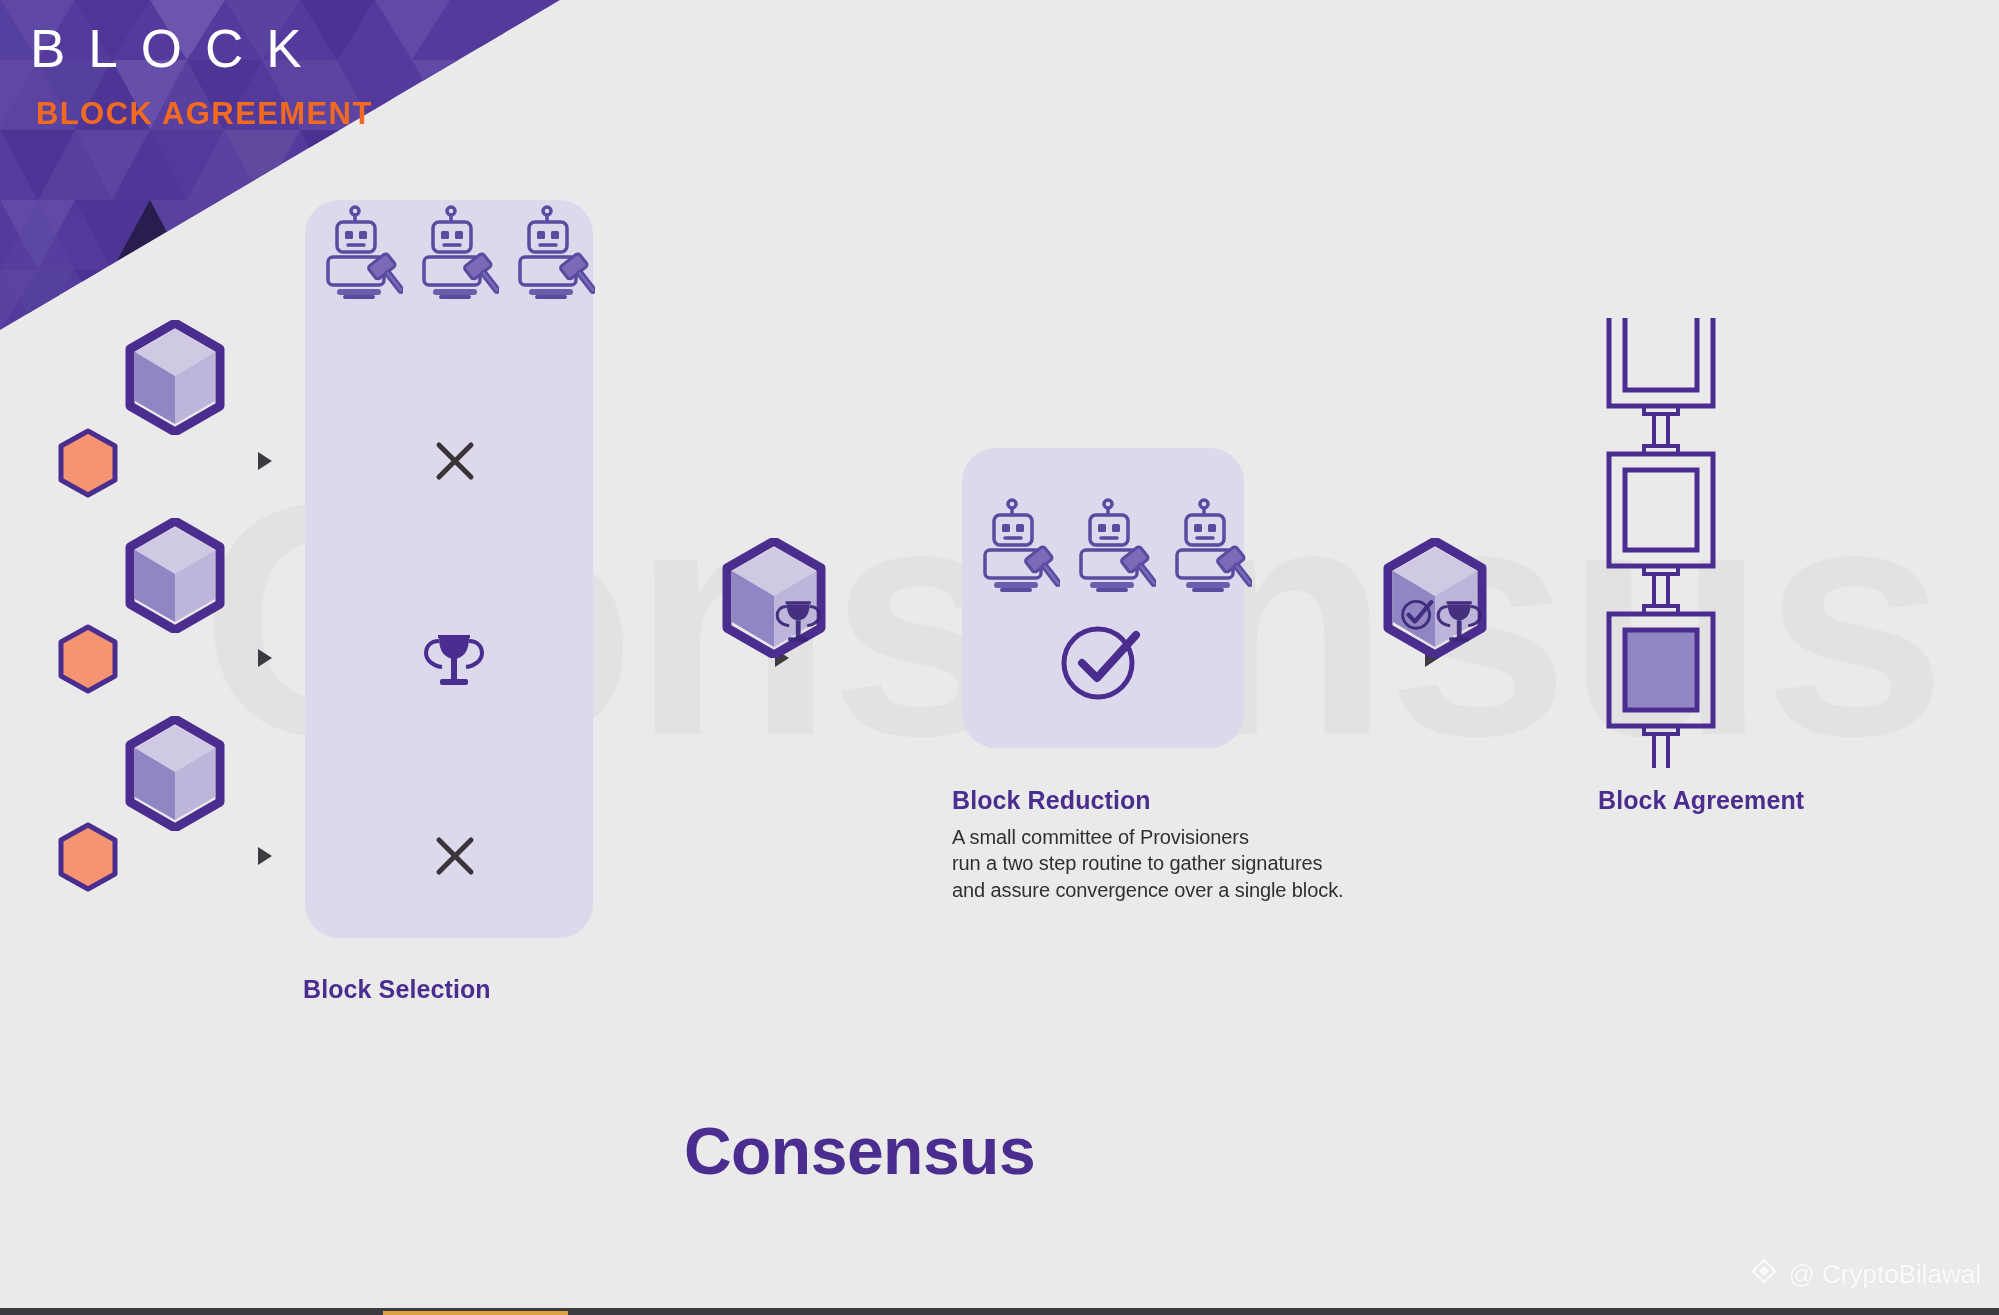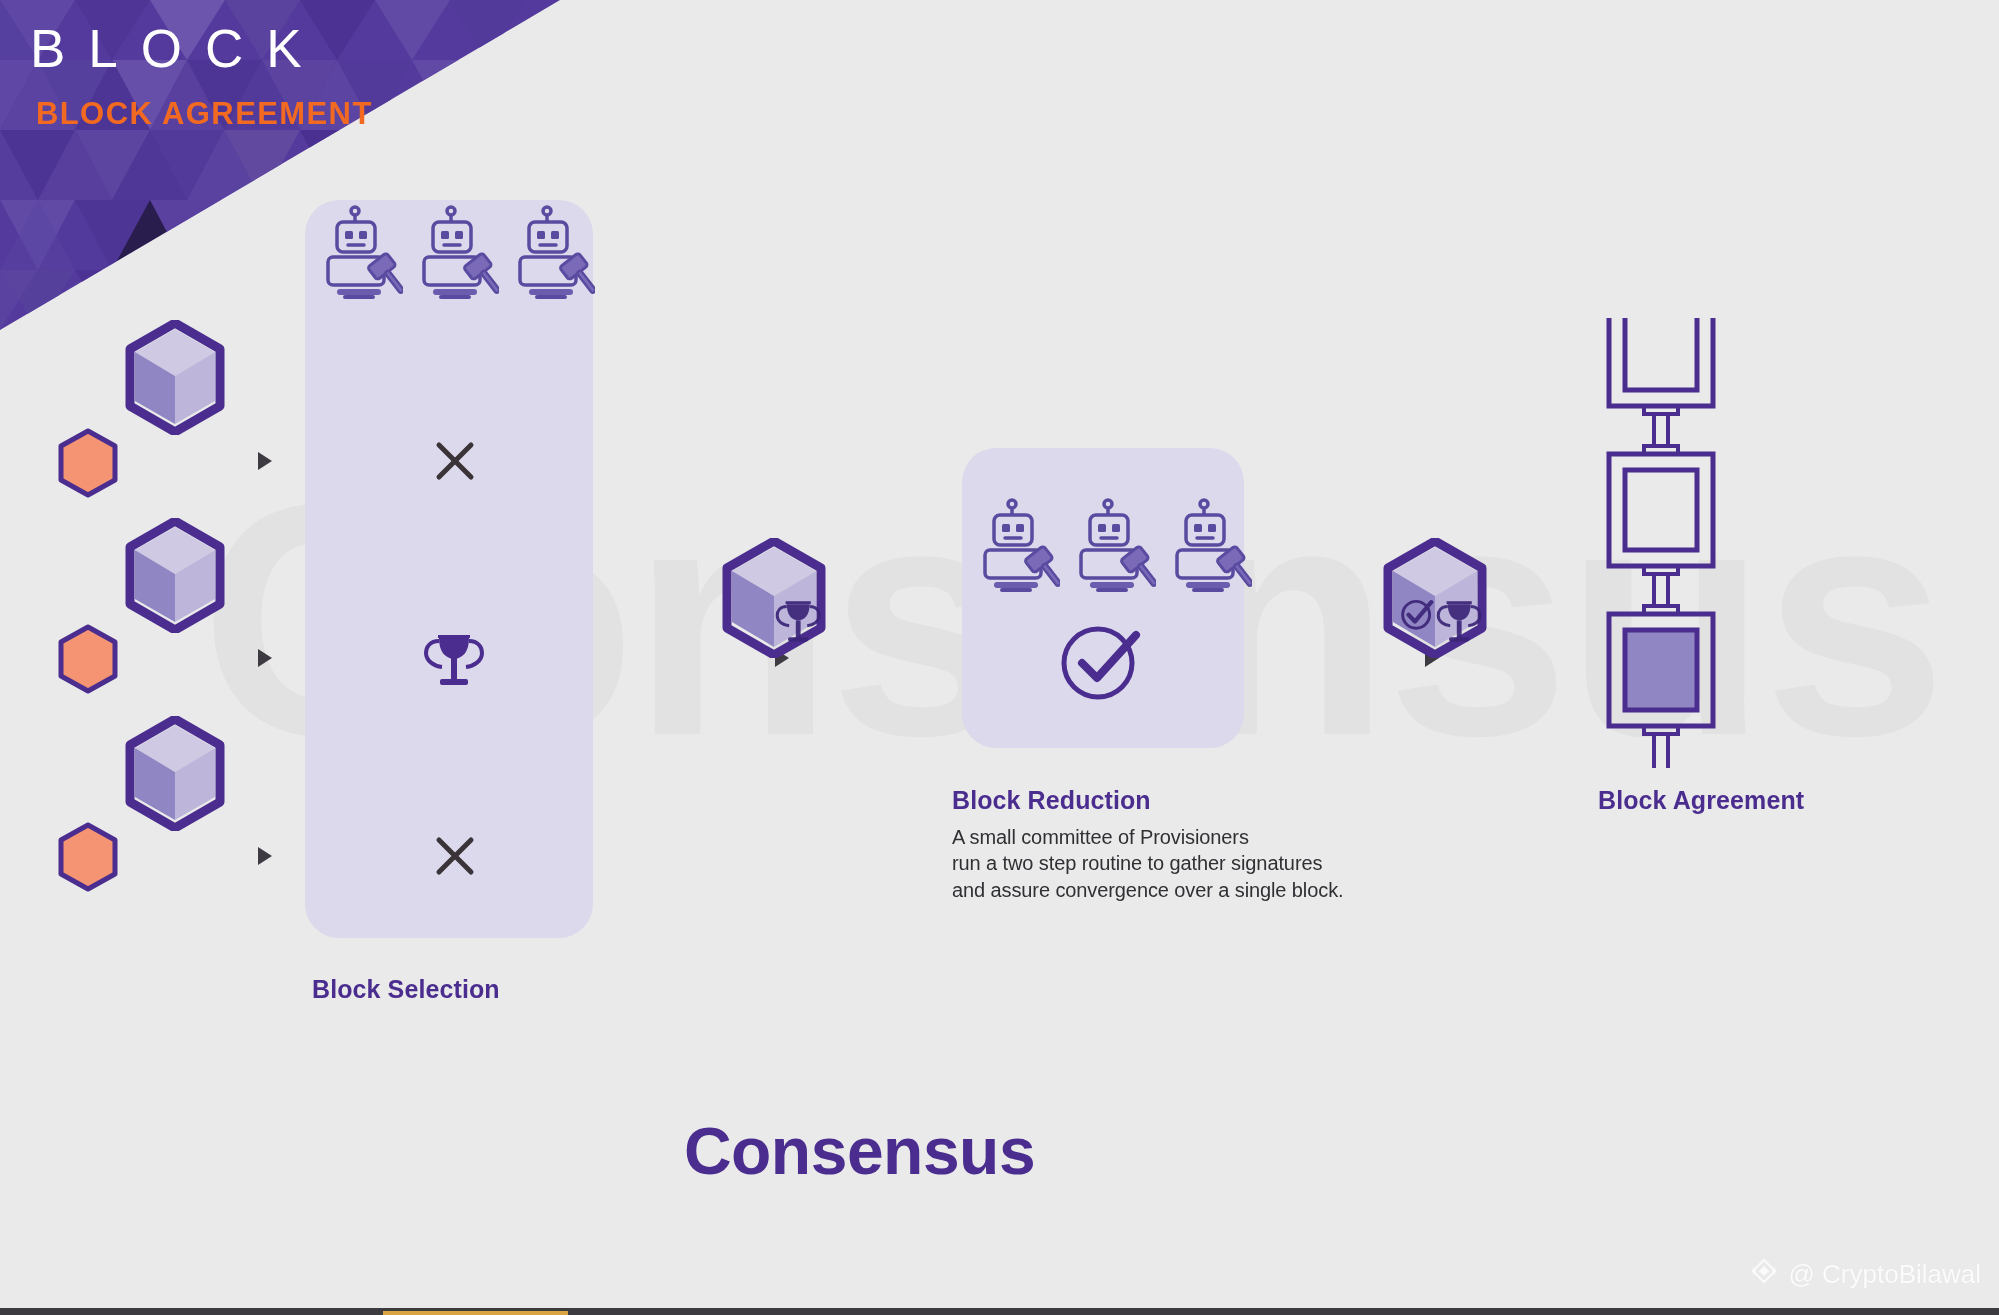--- a/index.html
+++ b/index.html
@@ -436,21 +436,21 @@
 
       <rect x="13" y="296" width="104" height="112" fill="none" stroke="#4a2d8f" stroke-width="5"></rect>
       <rect x="29" y="312" width="72" height="80" fill="#9186c4" stroke="#4a2d8f" stroke-width="5"></rect>
 
       <rect x="48" y="408" width="34" height="8" fill="none" stroke="#4a2d8f" stroke-width="4"></rect>
       <line x1="58" y1="416" x2="58" y2="450" stroke="#4a2d8f" stroke-width="4"></line>
       <line x1="72" y1="416" x2="72" y2="450" stroke="#4a2d8f" stroke-width="4"></line>
     </svg>
   </div>
 
-  <div class="cap" style="left:312px; top:975px; width:420px;">
+  <div class="cap" style="left:303px; top:975px; width:420px;">
     <h3>Block Selection</h3>
   </div>
 
   <div class="cap" style="left:952px; top:786px; width:470px;">
     <h3>Block Reduction</h3>
     <p>A small committee of Provisioners
 run a two step routine to gather signatures
 and assure convergence over a single block.</p>
   </div>
 

